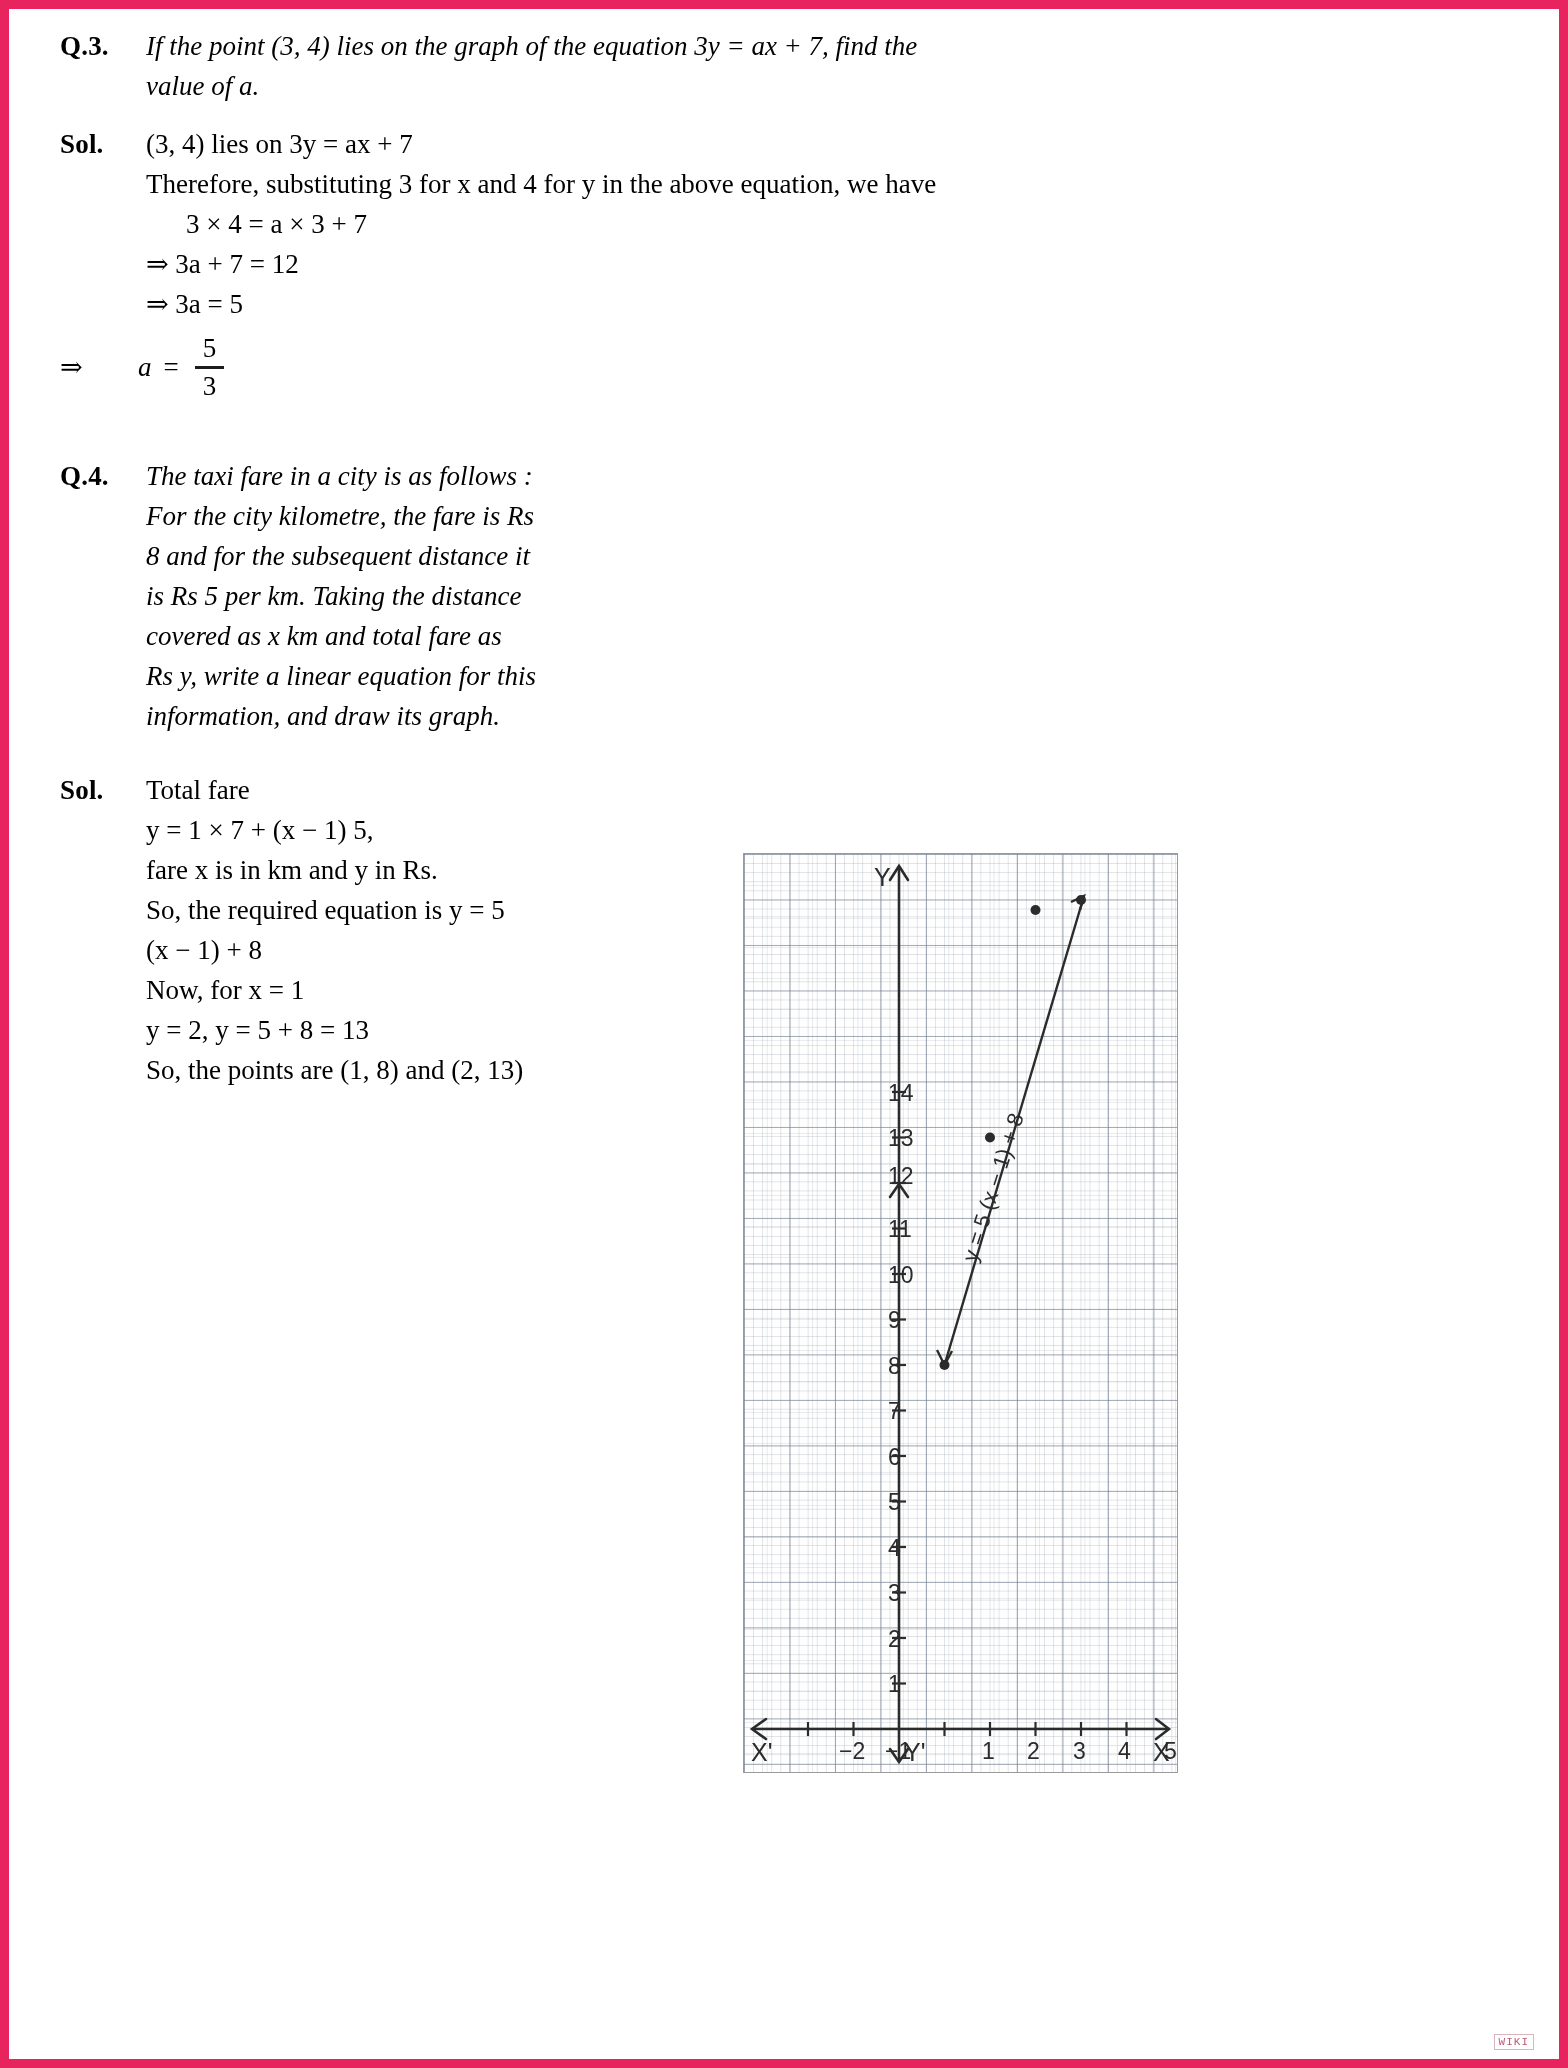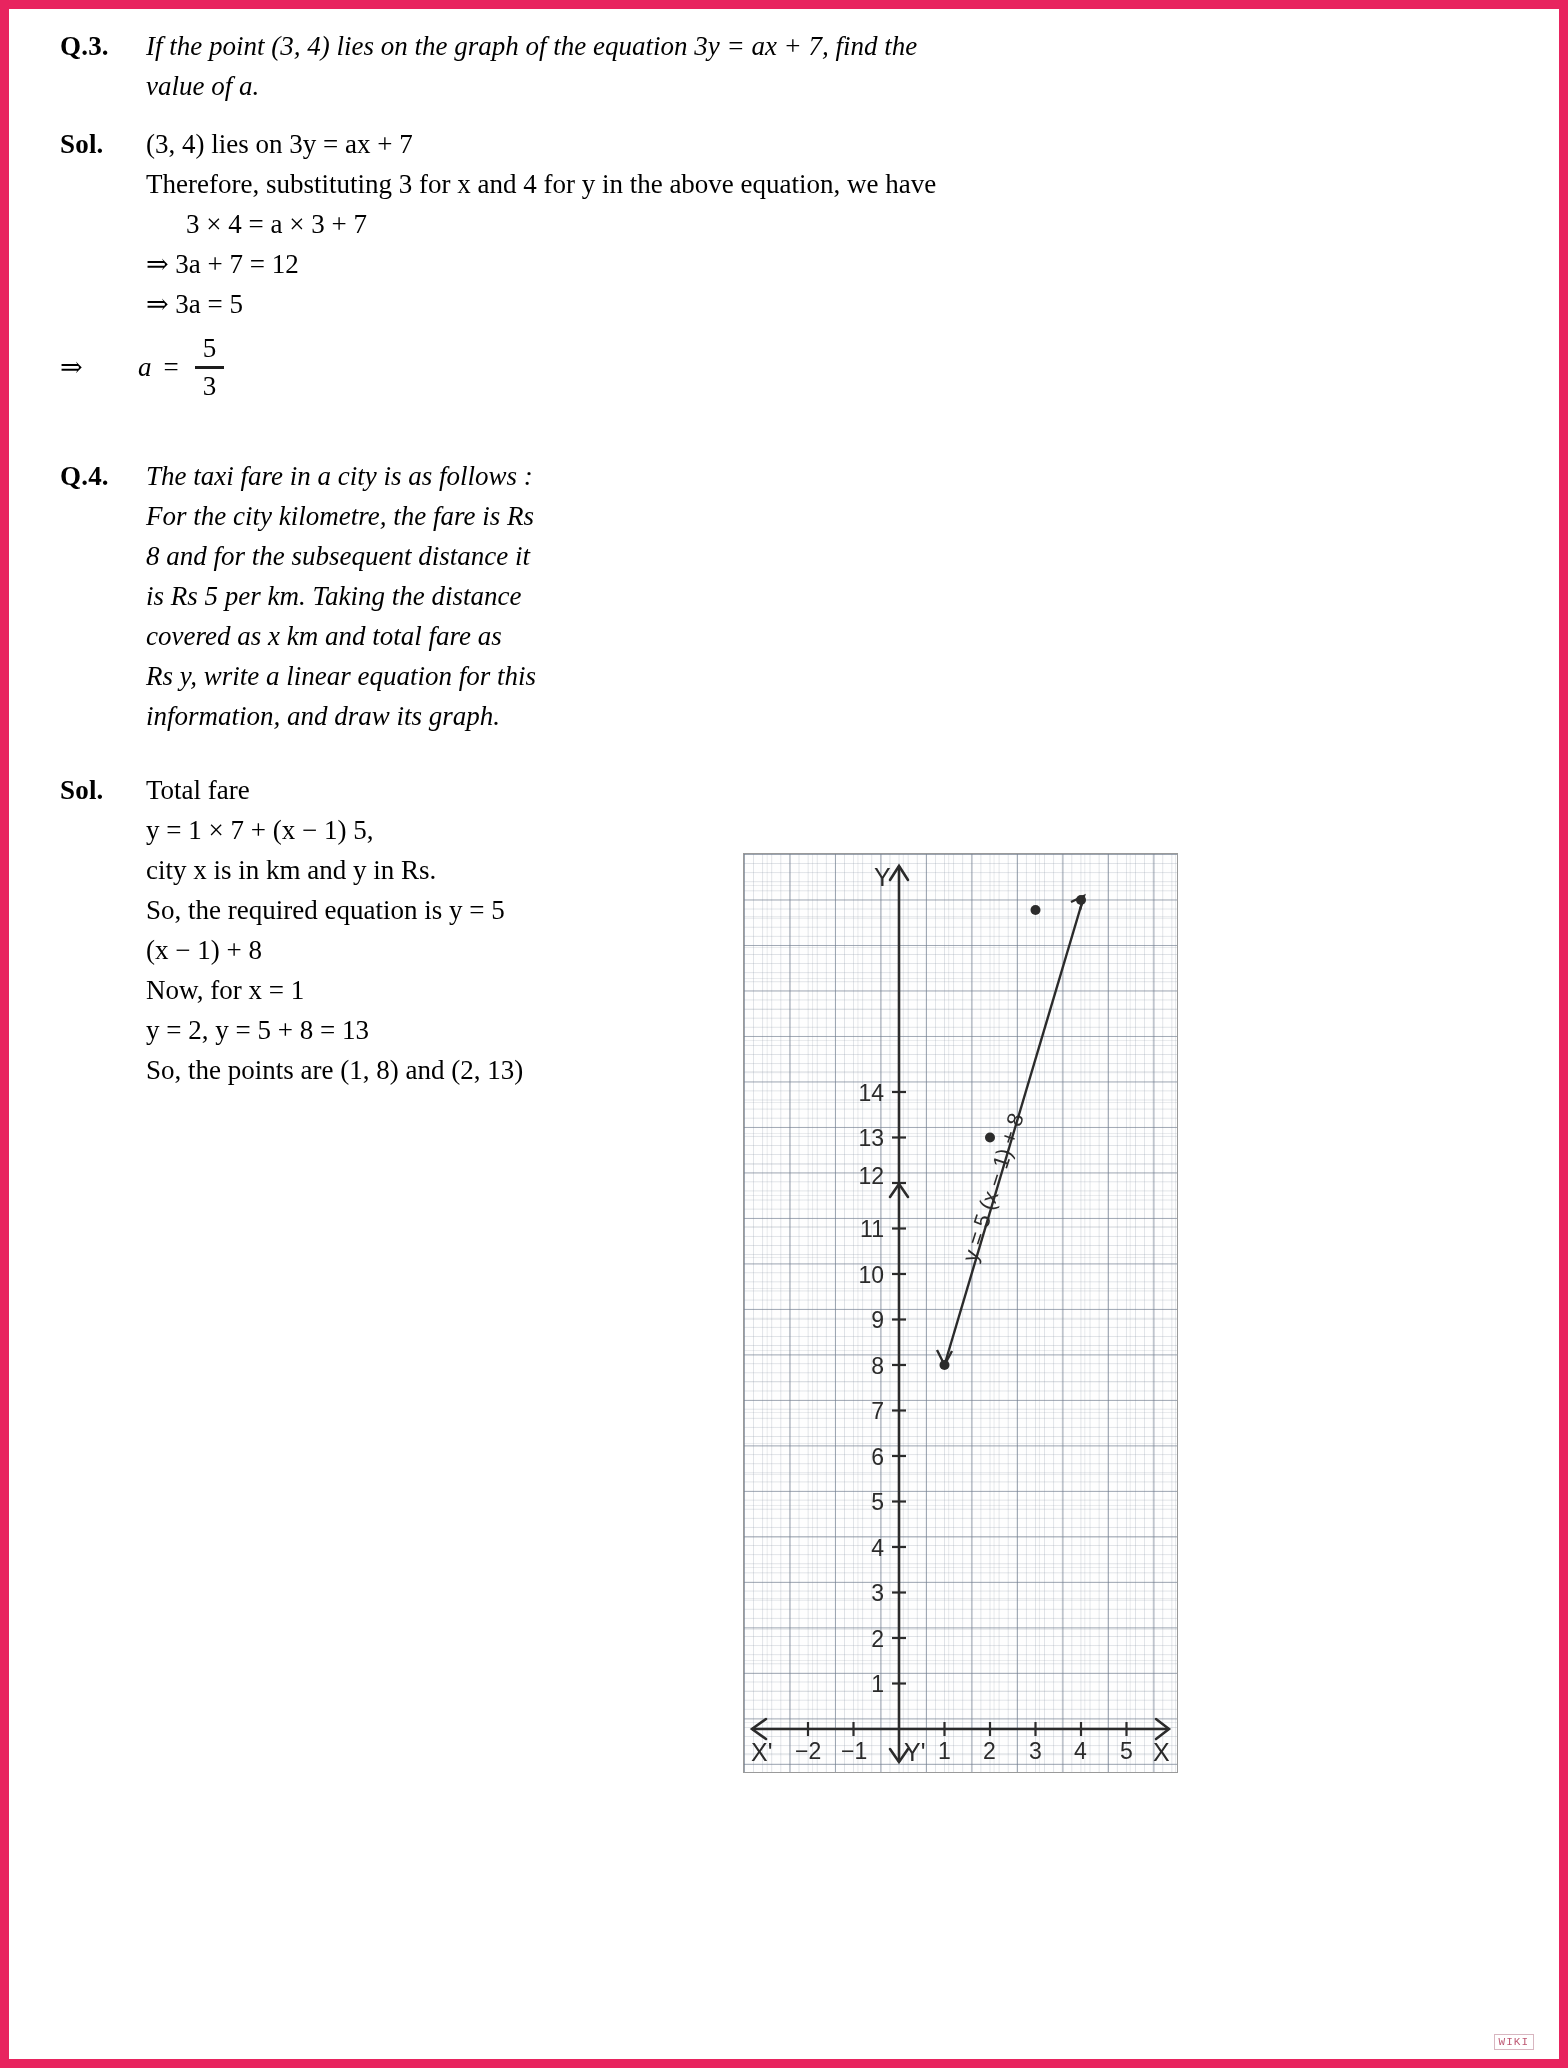--- a/index.html
+++ b/index.html
@@ -142,20 +142,21 @@
   .graph-svg {
     position: absolute;
     left: 0; top: 0;
   }
   .axis-lbl {
     position: absolute;
     font-size: 23px;
     font-family: "Liberation Sans", sans-serif;
     color: #2b2b2b;
     white-space: nowrap;
+    padding-left: 44px;
   }
   .axis-lbl.ylab { text-align: right; }
   .axis-name {
     position: absolute;
     font-size: 25px;
     font-family: "Liberation Sans", sans-serif;
     color: #2b2b2b;
   }
   .eqn-label {
     position: absolute;
@@ -232,21 +233,21 @@
         <span class="lineblk">Rs y, write a linear equation for this</span>
         <span class="lineblk">information, and draw its graph.</span>
       </div>
     </div>
 
     <div class="qrow" id="q4-sol">
       <div class="tag">Sol.</div>
       <div class="sbody">
         <span class="lineblk">Total fare</span>
         <span class="lineblk">y = 1 × 7 + (x − 1) 5,</span>
-        <span class="lineblk">city x is in km and y in Rs.</span>
+        <span class="lineblk">fare x is in km and y in Rs.</span>
         <span class="lineblk">So, the required equation is y = 5</span>
         <span class="lineblk">(x − 1) + 8</span>
         <span class="lineblk">Now, for x = 1</span>
         <span class="lineblk">y = 2, y = 5 + 8 = 13</span>
         <span class="lineblk">So, the points are (1, 8) and (2, 13)</span>
       </div>
     </div>
 
     <div class="graph-wrap">
       <div class="graph-grid-fine"></div>

